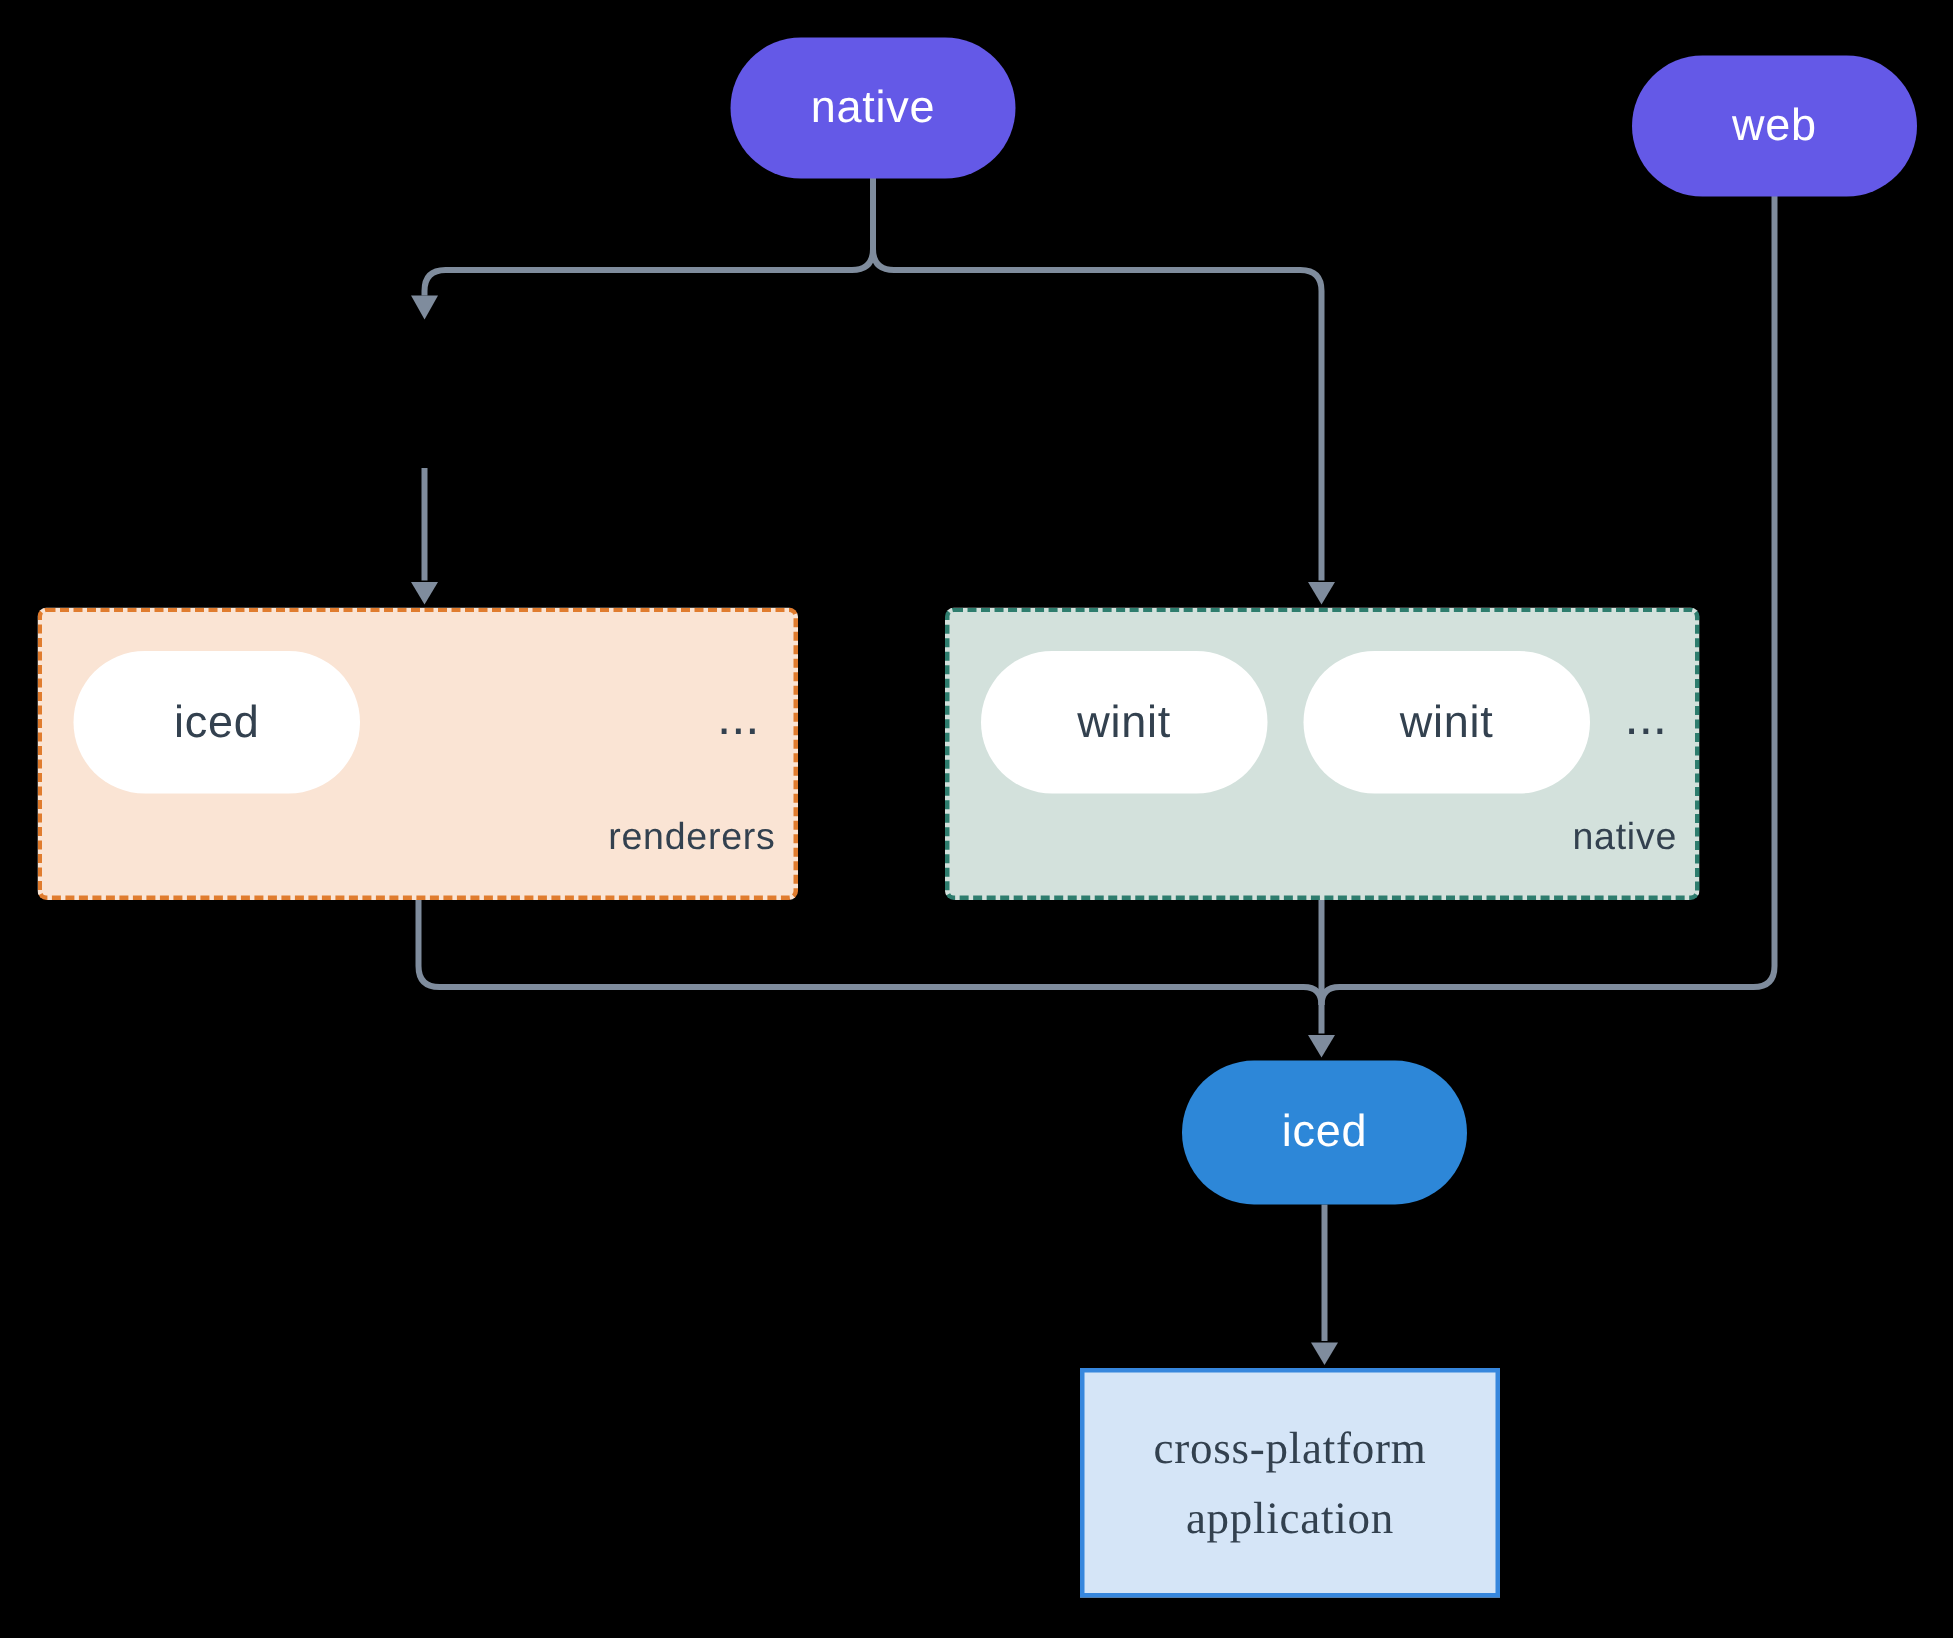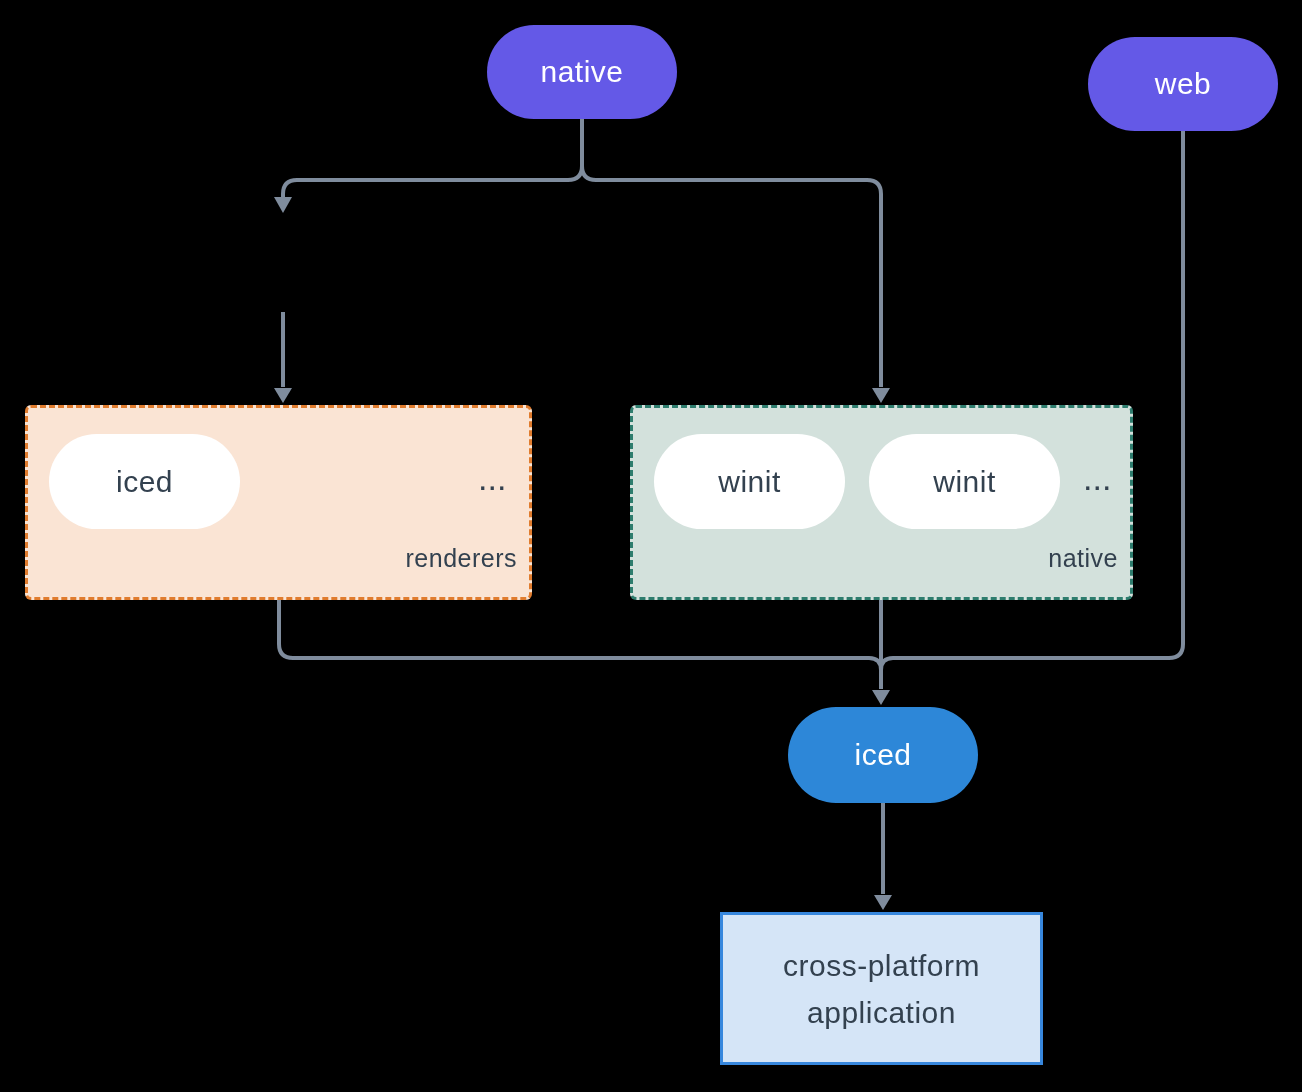--- a/index.html
+++ b/index.html
@@ -48,25 +48,25 @@
     font-size:34px;color:var(--text-dark,#33414f);
   }
   .renderers .ellipsis{left:450px;}
   .shells .ellipsis{left:450px;}
   .group-label{
     position:absolute;right:12px;bottom:24px;
     font-size:25px;color:var(--text-dark,#33414f);letter-spacing:0.5px;margin-left:31px;
   }
 
   .appbox{
-    position:absolute;left:720px;top:912px;width:323px;height:153px;
+    position:absolute;left:720px;top:912px;width:280px;height:153px;
     box-sizing:border-box;
     background:var(--app-bg,#d5e5f7);
     border:3px solid var(--app-border,#3787dd);
-    display:flex;align-items:center;justify-content:center;text-align:center;
+    display:flex;align-items:center;justify-content:center;text-align:center;font-family:Liberation Serif, serif;
   }
   .appbox span{
     display:block;width:240px;font-size:30px;line-height:47px;
     color:var(--text-dark,#2d4050);letter-spacing:0.5px;
   }
 </style>
 </head>
 <body>
 
 <div class="stage">

